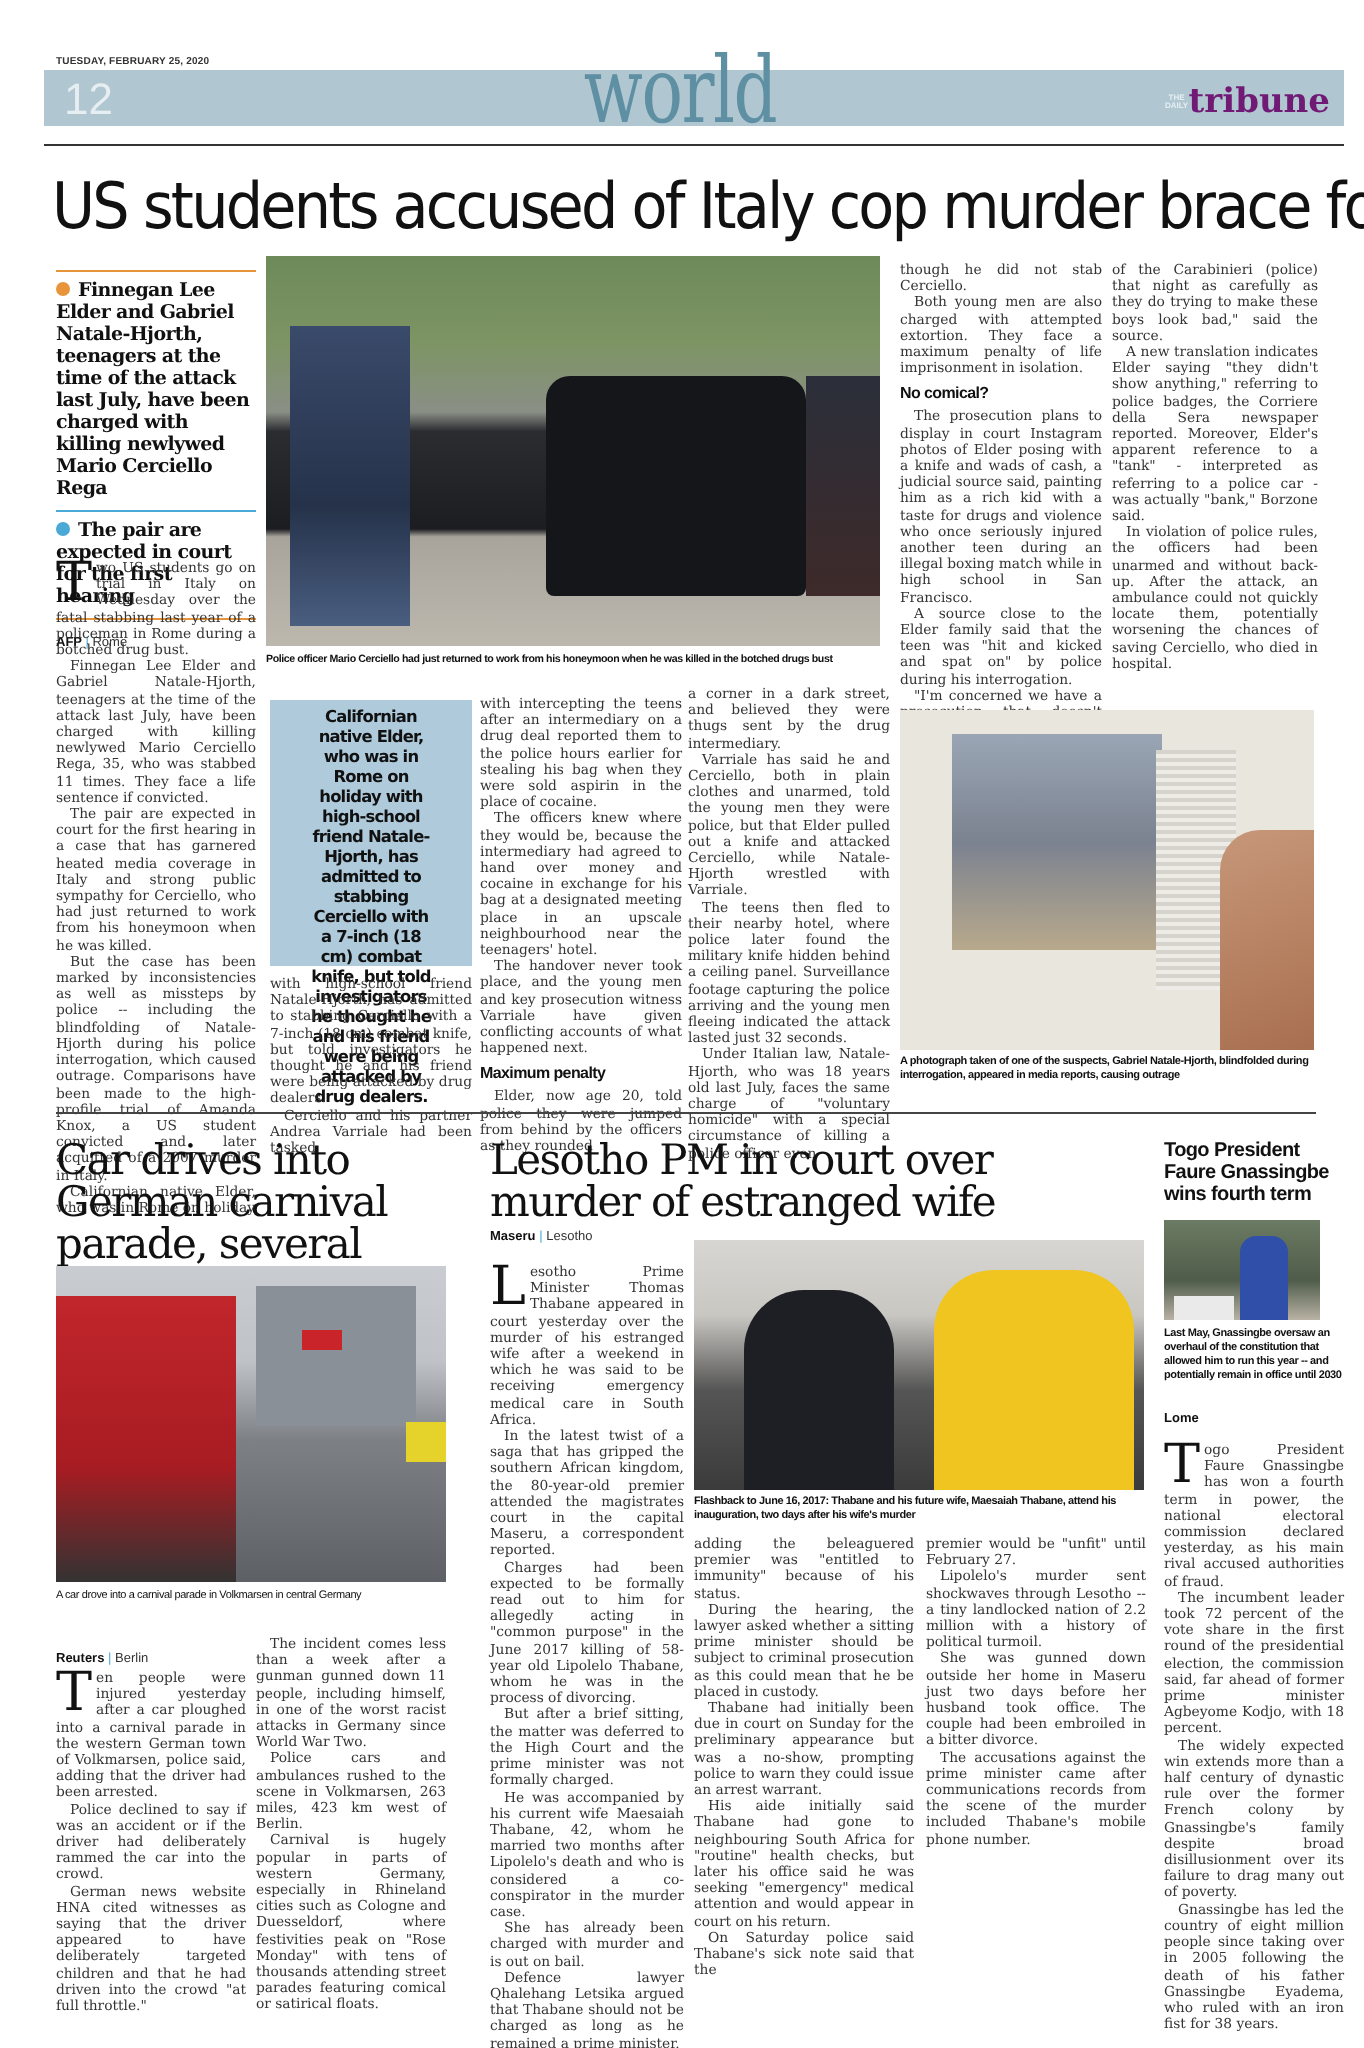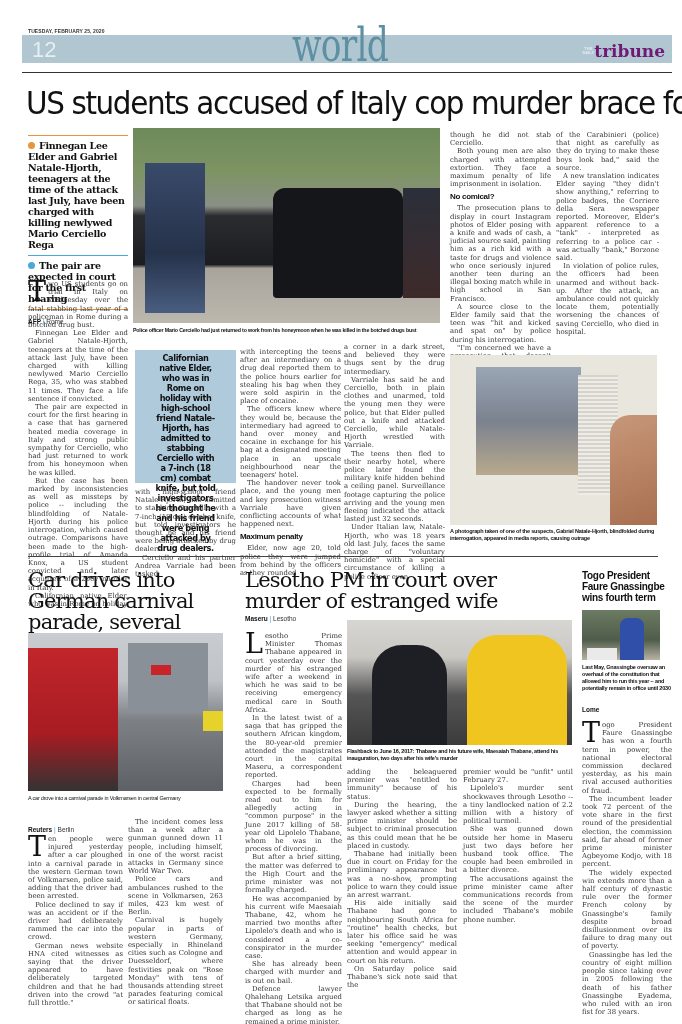--- a/index.html
+++ b/index.html
@@ -165,21 +165,21 @@
 
 <div class="abs photo" style="left:347px; top:620px; width:225px; height:125px; background:linear-gradient(180deg,#d8d6d2 0%,#c9c7c2 30%,#555 60%,#3b3b3b 100%);">
   <div style="position:absolute; left:25px; top:25px; width:75px; height:100px; background:#1e1f24; border-radius:30px 30px 0 0;"></div>
   <div style="position:absolute; left:120px; top:15px; width:100px; height:110px; background:#f0c520; border-radius:30px 30px 0 0;"></div>
 </div>
 <div class="abs caption" style="left:347px; top:748px; width:225px;">Flashback to June 16, 2017: Thabane and his future wife, Maesaiah Thabane, attend his inauguration, two days after his wife's murder</div>
 
 <div class="abs txt" style="left:347px; top:768px; width:110px;">
   <p class="first">adding the beleaguered premier was "entitled to immunity" because of his status.</p>
   <p>During the hearing, the lawyer asked whether a sitting prime minister should be subject to criminal prosecution as this could mean that he be placed in custody.</p>
-  <p>Thabane had initially been due in court on Friday for the preliminary appearance but was a no-show, prompting police to warn they could issue an arrest warrant.</p>
+  <p>Thabane had initially been due in court on Sunday for the preliminary appearance but was a no-show, prompting police to warn they could issue an arrest warrant.</p>
   <p>His aide initially said Thabane had gone to neighbouring South Africa for "routine" health checks, but later his office said he was seeking "emergency" medical attention and would appear in court on his return.</p>
   <p>On Saturday police said Thabane's sick note said that the</p>
 </div>
 <div class="abs txt" style="left:463px; top:768px; width:110px;">
   <p class="first">premier would be "unfit" until February 27.</p>
   <p>Lipolelo's murder sent shockwaves through Lesotho -- a tiny landlocked nation of 2.2 million with a history of political turmoil.</p>
   <p>She was gunned down outside her home in Maseru just two days before her husband took office. The couple had been embroiled in a bitter divorce.</p>
   <p>The accusations against the prime minister came after communications records from the scene of the murder included Thabane's mobile phone number.</p>
 </div>
 

